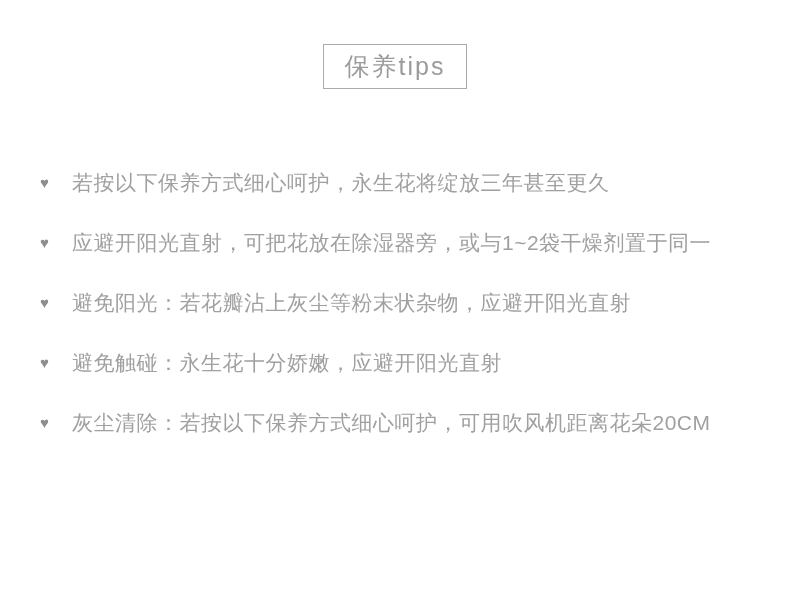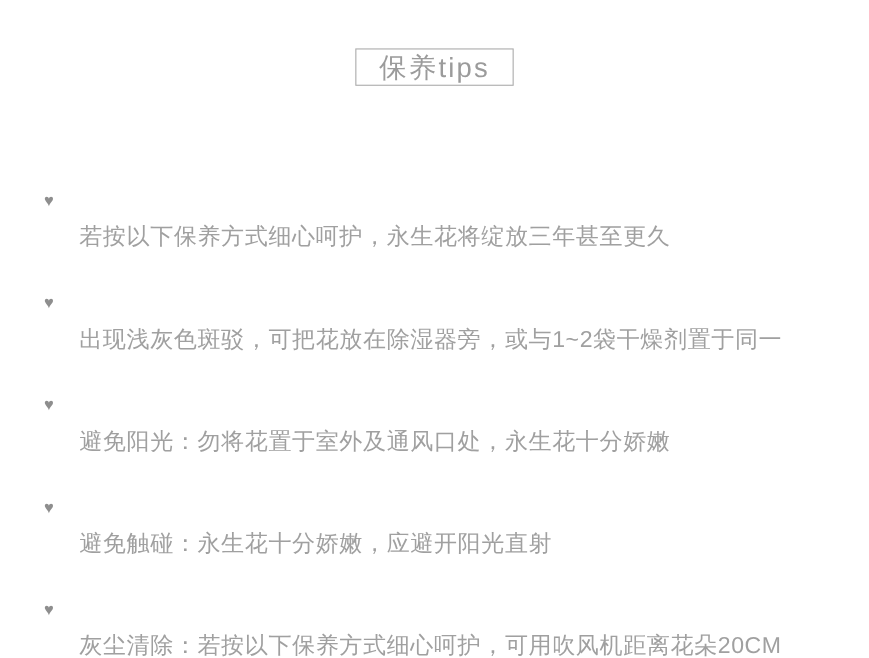--- a/index.html
+++ b/index.html
@@ -12,21 +12,21 @@
     height: 598px;
     position: relative;
     font-family: "Liberation Sans", "DejaVu Sans", sans-serif;
     overflow: hidden;
   }
   .title-box {
     position: absolute;
     left: 323px;
     top: 44px;
     width: 144px;
-    height: 34px;
+    height: 45px;
     border: 1px solid #ababab;
     box-sizing: border-box;
     display: flex;
     align-items: center;
     justify-content: center;
   }
   .title-text {
     font-size: 25px;
     color: #9b9b9b;
     letter-spacing: 2px;
@@ -53,21 +53,20 @@
   }
   .tip-lines {
     flex: 1 1 auto;
   }
   .tip-line {
     font-size: 21px;
     line-height: 31px;
     color: #a0a0a0;
     letter-spacing: 0.5px;
     white-space: nowrap;
-    margin-top: 33px;
   }
 </style>
 </head>
 <body>
 
 <div class="title-box">
   <span class="title-text">保养tips</span>
 </div>
 
 <div class="tips-list">
@@ -75,28 +74,28 @@
   <div class="tip-item">
     <span class="heart-icon">♥</span>
     <div class="tip-lines">
       <div class="tip-line">若按以下保养方式细心呵护，永生花将绽放三年甚至更久</div>
     </div>
   </div>
 
   <div class="tip-item">
     <span class="heart-icon">♥</span>
     <div class="tip-lines">
-      <div class="tip-line">出现浅灰色斑驳，可把花放在除湿器旁，或与1~2袋干燥剂置于同一</div>
+      <div class="tip-line">应避开阳光直射，可把花放在除湿器旁，或与1~2袋干燥剂置于同一</div>
     </div>
   </div>
 
   <div class="tip-item">
     <span class="heart-icon">♥</span>
     <div class="tip-lines">
-      <div class="tip-line">避免阳光：勿将花置于室外及通风口处，永生花十分娇嫩</div>
+      <div class="tip-line">避免阳光：若花瓣沾上灰尘等粉末状杂物，应避开阳光直射</div>
     </div>
   </div>
 
   <div class="tip-item">
     <span class="heart-icon">♥</span>
     <div class="tip-lines">
       <div class="tip-line">避免触碰：永生花十分娇嫩，应避开阳光直射</div>
     </div>
   </div>
 

